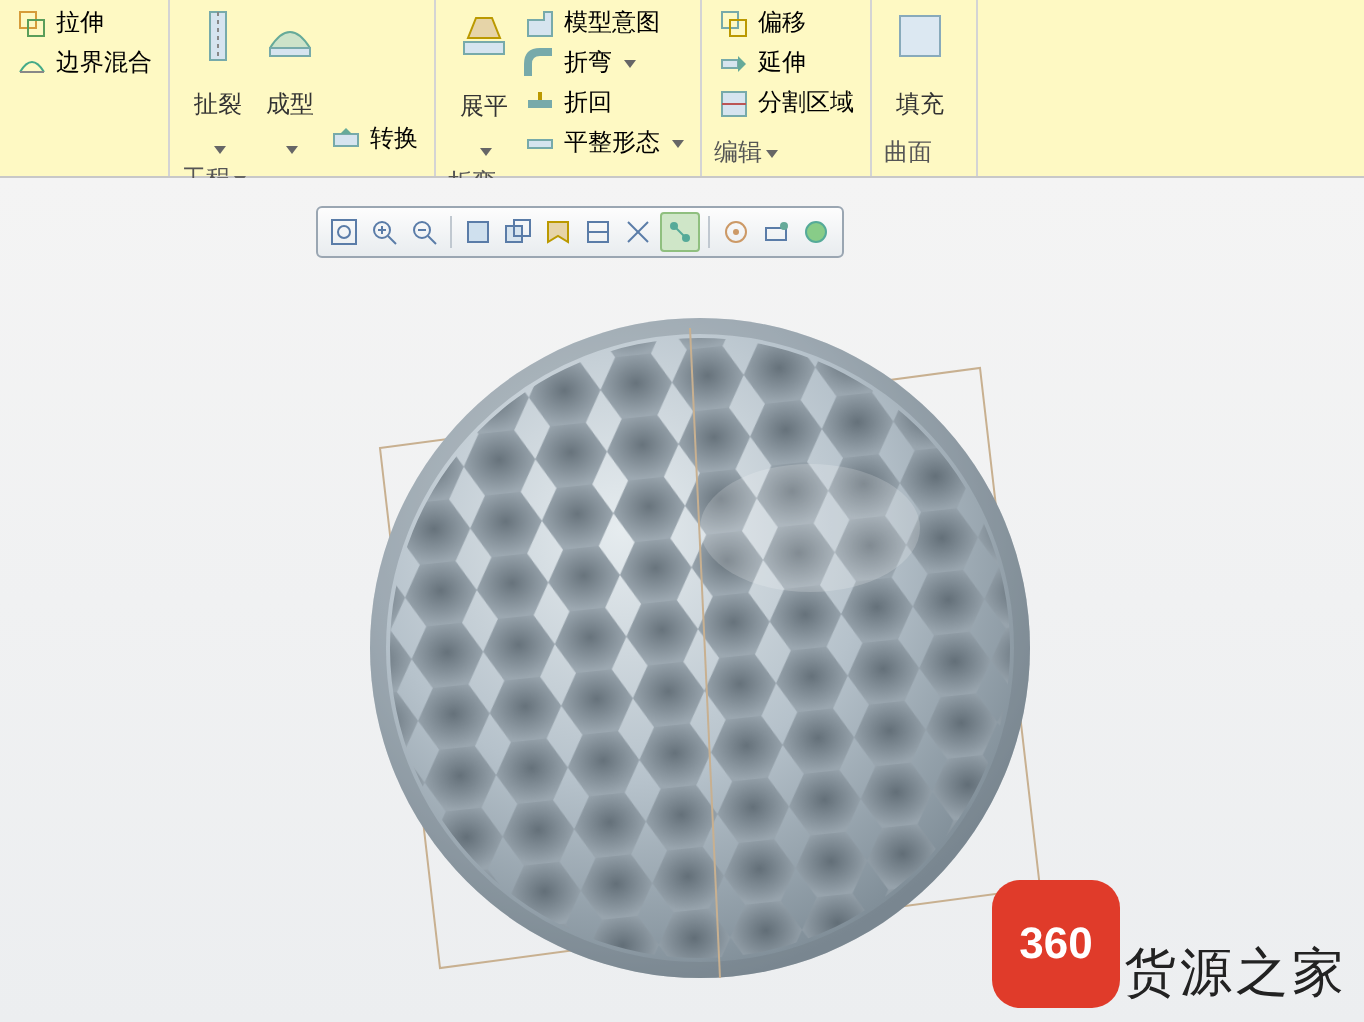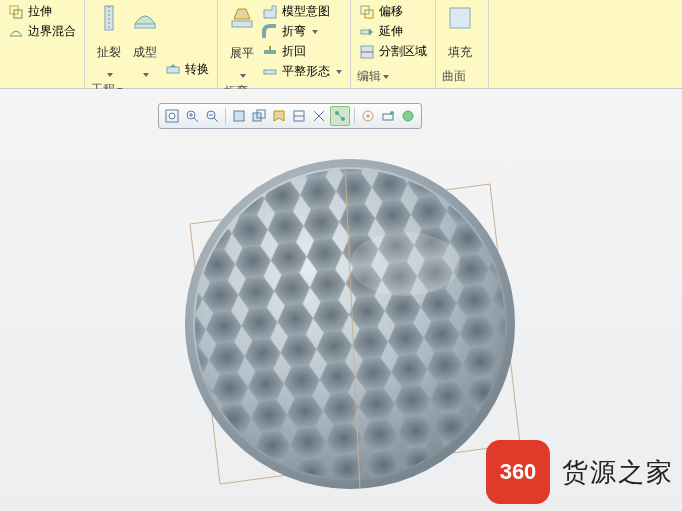--- a/index.html
+++ b/index.html
@@ -13,21 +13,21 @@
   .small-btn{display:flex;align-items:center;gap:4px;padding:1px 2px;cursor:pointer;white-space:nowrap}
   .small-btn .ico{width:16px;height:16px;display:flex;align-items:center;justify-content:center}
   .grp-label{font-size:12px;color:#555;padding:2px 0 3px 0}
   .caret{display:inline-block;width:0;height:0;border-left:3px solid transparent;border-right:3px solid transparent;border-top:4px solid #666;margin-left:2px;vertical-align:middle}
   .stage{position:relative;width:100%;height:423px;background:linear-gradient(#f4f4f4,#eceef0)}
   .mini-tb{position:absolute;top:14px;left:158px;height:24px;border:1px solid #9aa6b2;border-radius:3px;background:linear-gradient(#fdfdfd,#e8ecef);display:flex;align-items:center;padding:0 4px;gap:2px}
   .mini-btn{width:18px;height:18px;display:flex;align-items:center;justify-content:center;cursor:pointer;border-radius:2px}
   .mini-btn.active{background:#cfe6c8;border:1px solid #8fbf7f}
   .mini-sep{width:1px;height:16px;background:#c0c8d0;margin:0 2px}
   .sphere-box{position:absolute;top:55px;left:170px;width:360px;height:360px}
-  .wm{position:absolute;right:8px;bottom:8px;display:flex;align-items:center;gap:12px}
+  .wm{position:absolute;right:8px;bottom:8px;display:flex;align-items:flex-end;gap:2px}
   .wm-logo{width:64px;height:64px;background:#e03b2a;border-radius:14px;display:flex;align-items:center;justify-content:center;color:#fff;font-size:22px;font-weight:bold;font-family:Arial}
   .wm-text{display:flex;flex-direction:column}
   .wm-cn{font-size:26px;font-weight:normal;color:#222;letter-spacing:2px}
   .wm-url{font-size:14px;color:#666;letter-spacing:1px}
   svg{display:block}
 </style>
 </head>
 <body>
 
 <div class="ribbon">

